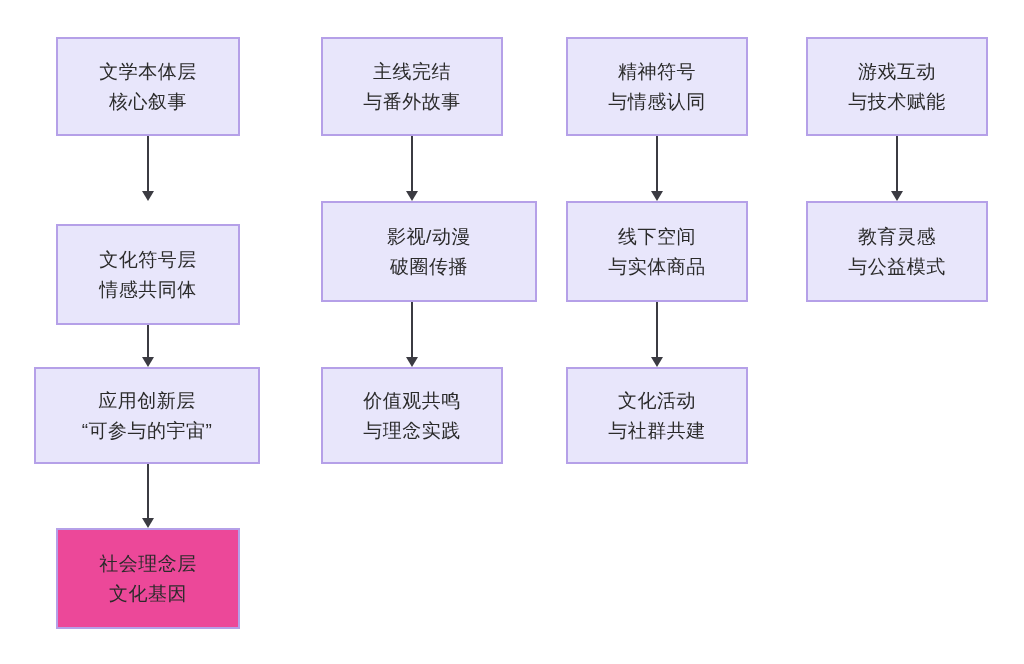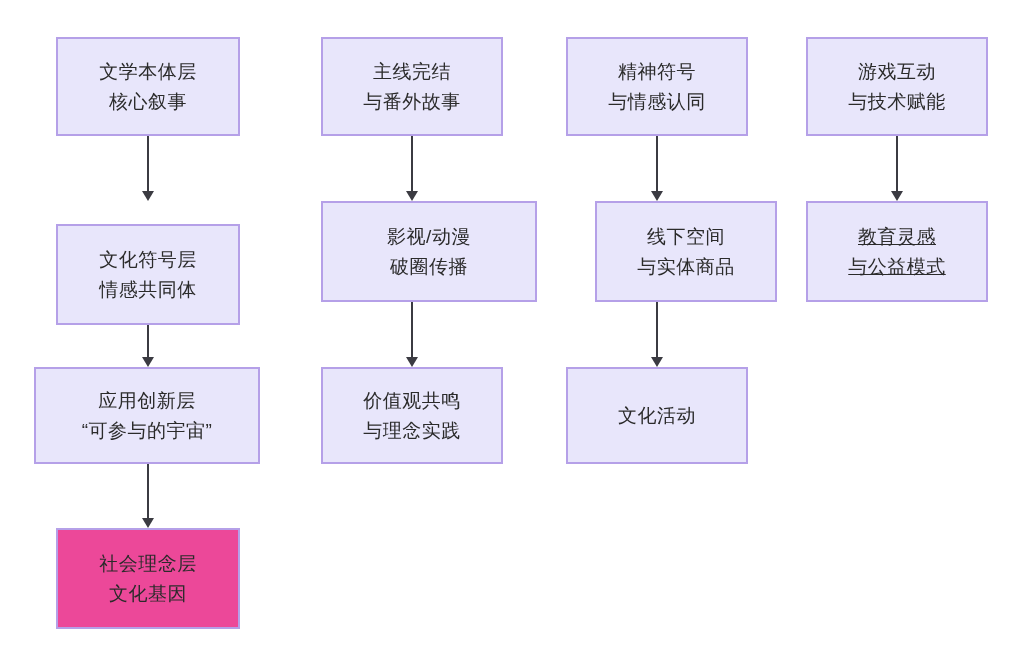--- a/index.html
+++ b/index.html
@@ -126,35 +126,36 @@
         <div class="head" style="top: 55px; border-top-color: rgb(59, 59, 66);"></div>
       </div>
       <div class="edge" style="left: 657px; top: 302px;">
         <div class="shaft" style="height: 56px; background: rgb(59, 59, 66);"></div>
         <div class="head" style="top: 55px; border-top-color: rgb(59, 59, 66);"></div>
       </div>
       <div class="node" style="left: 566px; top: 37px; width: 182px; height: 99px; background: rgb(232, 230, 251); border-color: rgb(181, 160, 232); color: rgb(43, 43, 43);">
         <span class="ln">精神符号</span>
         <span class="ln">与情感认同</span>
       </div>
-      <div class="node" style="left: 566px; top: 201px; width: 182px; height: 101px; background: rgb(232, 230, 251); border-color: rgb(181, 160, 232); color: rgb(43, 43, 43); margin-left: 29px;">
+      <div class="node" style="left: 566px; top: 201px; width: 182px; height: 101px; background: rgb(232, 230, 251); border-color: rgb(181, 160, 232); color: rgb(43, 43, 43);">
         <span class="ln">线下空间</span>
         <span class="ln">与实体商品</span>
       </div>
       <div class="node" style="left: 566px; top: 367px; width: 182px; height: 97px; background: rgb(232, 230, 251); border-color: rgb(181, 160, 232); color: rgb(43, 43, 43);">
         <span class="ln">文化活动</span>
+        <span class="ln">与社群共建</span>
       </div>
     </div>
     <div style="position: absolute; left: 0px; top: 0px; width: 100%; height: 100%;">
       <div class="edge" style="left: 897px; top: 136px;">
         <div class="shaft" style="height: 56px; background: rgb(59, 59, 66);"></div>
         <div class="head" style="top: 55px; border-top-color: rgb(59, 59, 66);"></div>
       </div>
       <div class="node" style="left: 806px; top: 37px; width: 182px; height: 99px; background: rgb(232, 230, 251); border-color: rgb(181, 160, 232); color: rgb(43, 43, 43);">
         <span class="ln">游戏互动</span>
         <span class="ln">与技术赋能</span>
       </div>
-      <div class="node" style="left: 806px; top: 201px; width: 182px; height: 101px; background: rgb(232, 230, 251); border-color: rgb(181, 160, 232); color: rgb(43, 43, 43); text-decoration: underline;">
+      <div class="node" style="left: 806px; top: 201px; width: 182px; height: 101px; background: rgb(232, 230, 251); border-color: rgb(181, 160, 232); color: rgb(43, 43, 43);">
         <span class="ln">教育灵感</span>
         <span class="ln">与公益模式</span>
       </div>
     </div>
   </div>
 
 </body></html>

